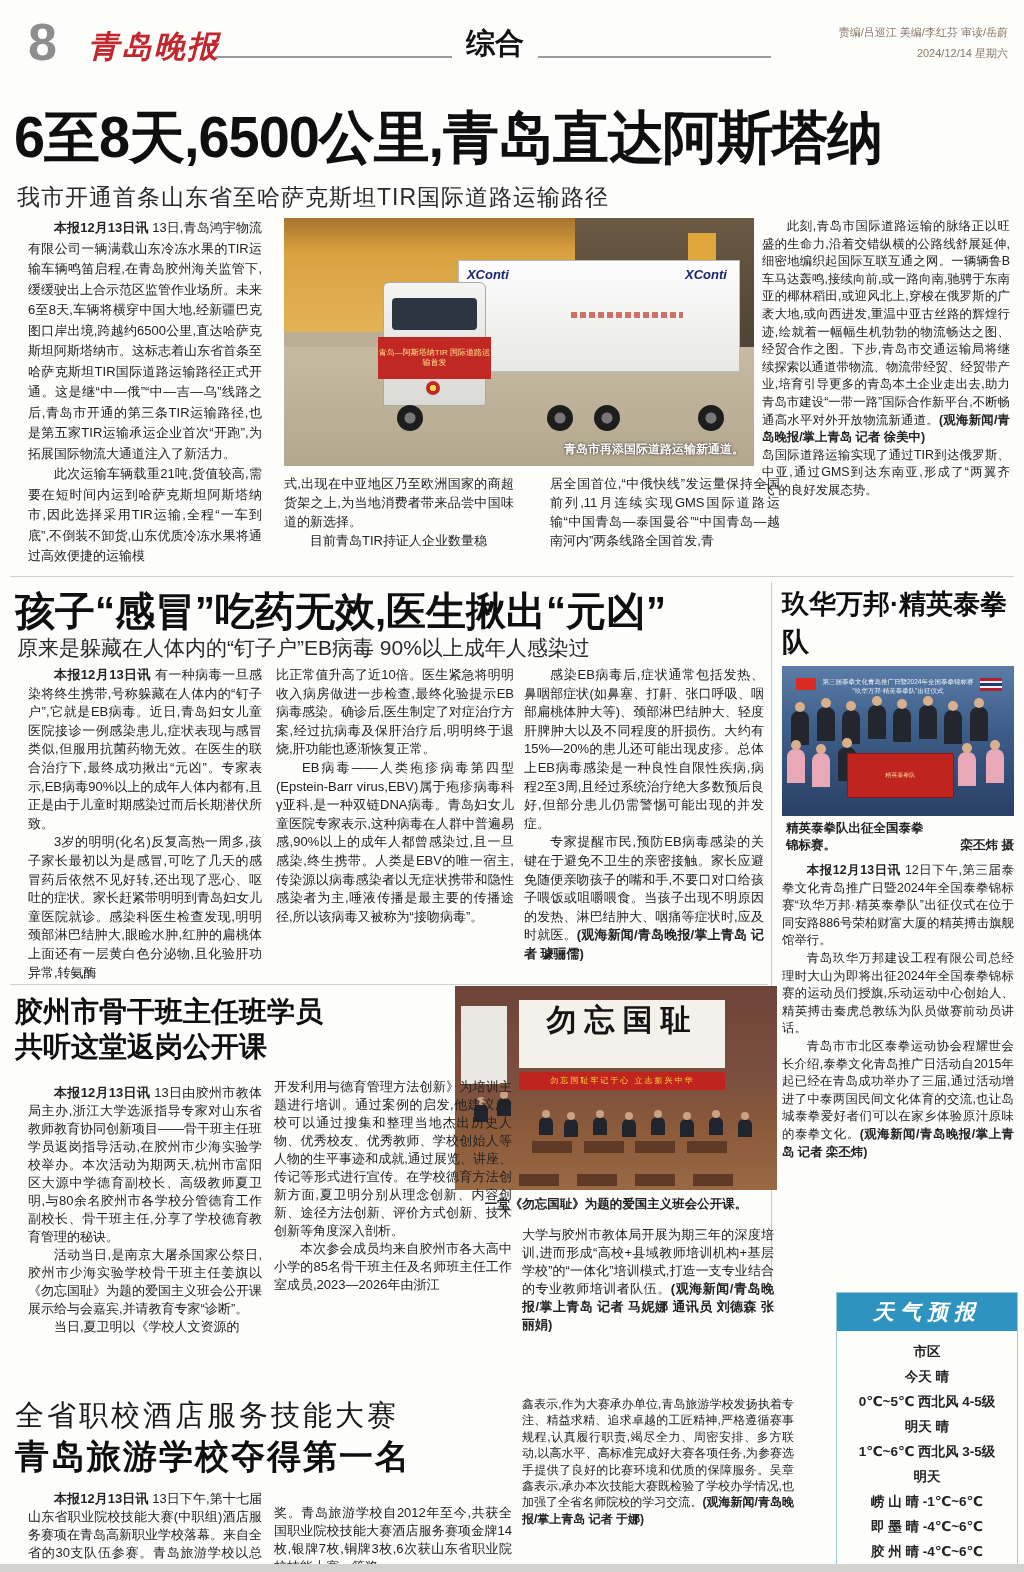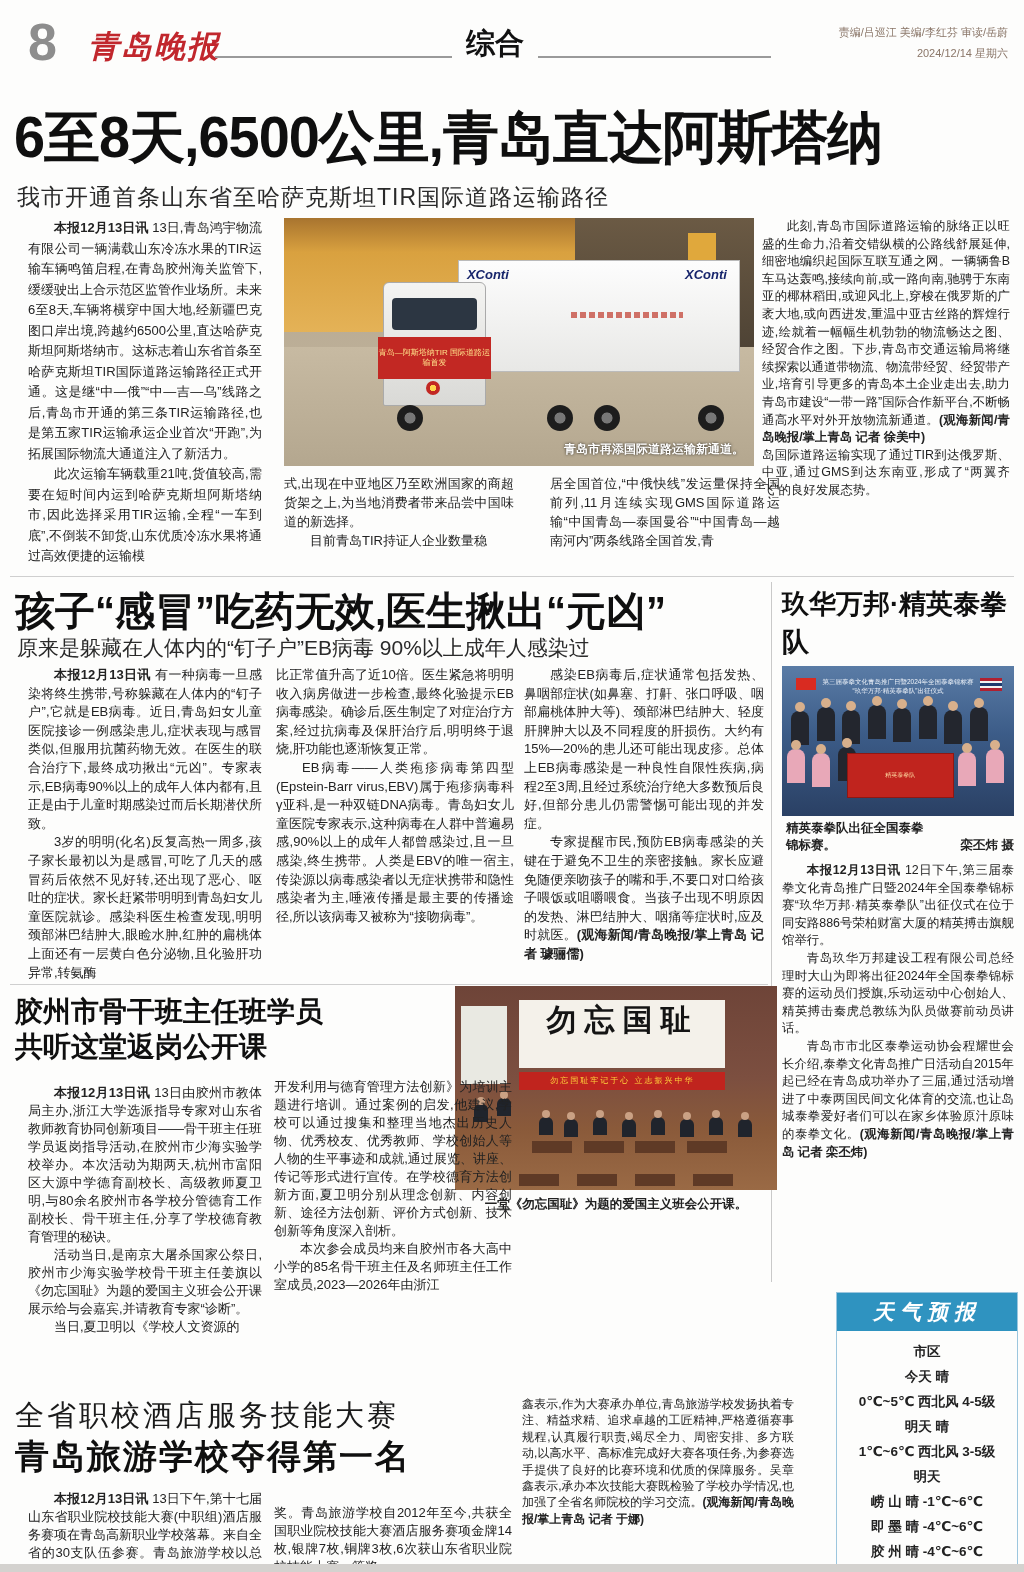--- a/index.html
+++ b/index.html
@@ -263,20 +263,23 @@
 
   <div class="abs col" style="left:28px; top:1084px; width:234px; height:306px; line-height:18px;">
     <p class="pp"><b class="dl">本报12月13日讯</b><span> 13日由胶州市教体局主办,浙江大学选派指导专家对山东省教师教育协同创新项目——骨干班主任班学员返岗指导活动,在胶州市少海实验学校举办。本次活动为期两天,杭州市富阳区大源中学德育副校长、高级教师夏卫明,与80余名胶州市各学校分管德育工作副校长、骨干班主任,分享了学校德育教育管理的秘诀。</span></p>
     <p class="pp"><span>活动当日,是南京大屠杀国家公祭日,胶州市少海实验学校骨干班主任姜旗以《勿忘国耻》为题的爱国主义班会公开课展示给与会嘉宾,并请教育专家“诊断”。</span></p>
     <p class="pp"><span>当日,夏卫明以《学校人文资源的</span></p>
   </div>
   <div class="abs col" style="left:274px; top:1078px; width:238px; height:312px; line-height:18px;">
     <p class="pp cont"><span>开发利用与德育管理方法创新》为培训主题进行培训。通过案例的启发,他建议,学校可以通过搜集和整理当地杰出历史人物、优秀校友、优秀教师、学校创始人等人物的生平事迹和成就,通过展览、讲座、传记等形式进行宣传。在学校德育方法创新方面,夏卫明分别从理念创新、内容创新、途径方法创新、评价方式创新、技术创新等角度深入剖析。</span></p>
     <p class="pp"><span>本次参会成员均来自胶州市各大高中小学的85名骨干班主任及名师班主任工作室成员,2023—2026年由浙江</span></p>
   </div>
+  <div class="abs col" style="left:522px; top:1226px; width:252px; height:164px; line-height:18px;">
+    <p class="pp cont"><span>大学与胶州市教体局开展为期三年的深度培训,进而形成“高校+县域教师培训机构+基层学校”的“一体化”培训模式,打造一支专业结合的专业教师培训者队伍。</span><b class="byline">(观海新闻/青岛晚报/掌上青岛 记者 马妮娜 通讯员 刘德森 张丽娟)</b></p>
+  </div>
 
   <div class="abs h4-light" style="left:15px; top:1396px;">全省职校酒店服务技能大赛</div>
   <div class="abs h4-bold" style="left:15px; top:1434px;">青岛旅游学校夺得第一名</div>
 
   <div class="abs col" style="left:28px; top:1490px; width:234px; height:76px; line-height:18px;">
     <p class="pp"><b class="dl">本报12月13日讯</b><span> 13日下午,第十七届山东省职业院校技能大赛(中职组)酒店服务赛项在青岛高新职业学校落幕。来自全省的30支队伍参赛。青岛旅游学校以总成绩第一名获得一等</span></p>
   </div>
   <div class="abs col" style="left:274px; top:1504px; width:238px; height:76px; line-height:18px;">
     <p class="pp cont"><span>奖。青岛旅游学校自2012年至今,共获全国职业院校技能大赛酒店服务赛项金牌14枚,银牌7枚,铜牌3枚,6次获山东省职业院校技能大赛一等奖。</span></p>
     <p class="pp"><span>闭赛式上,青岛旅游学校校长吴章</span></p>

